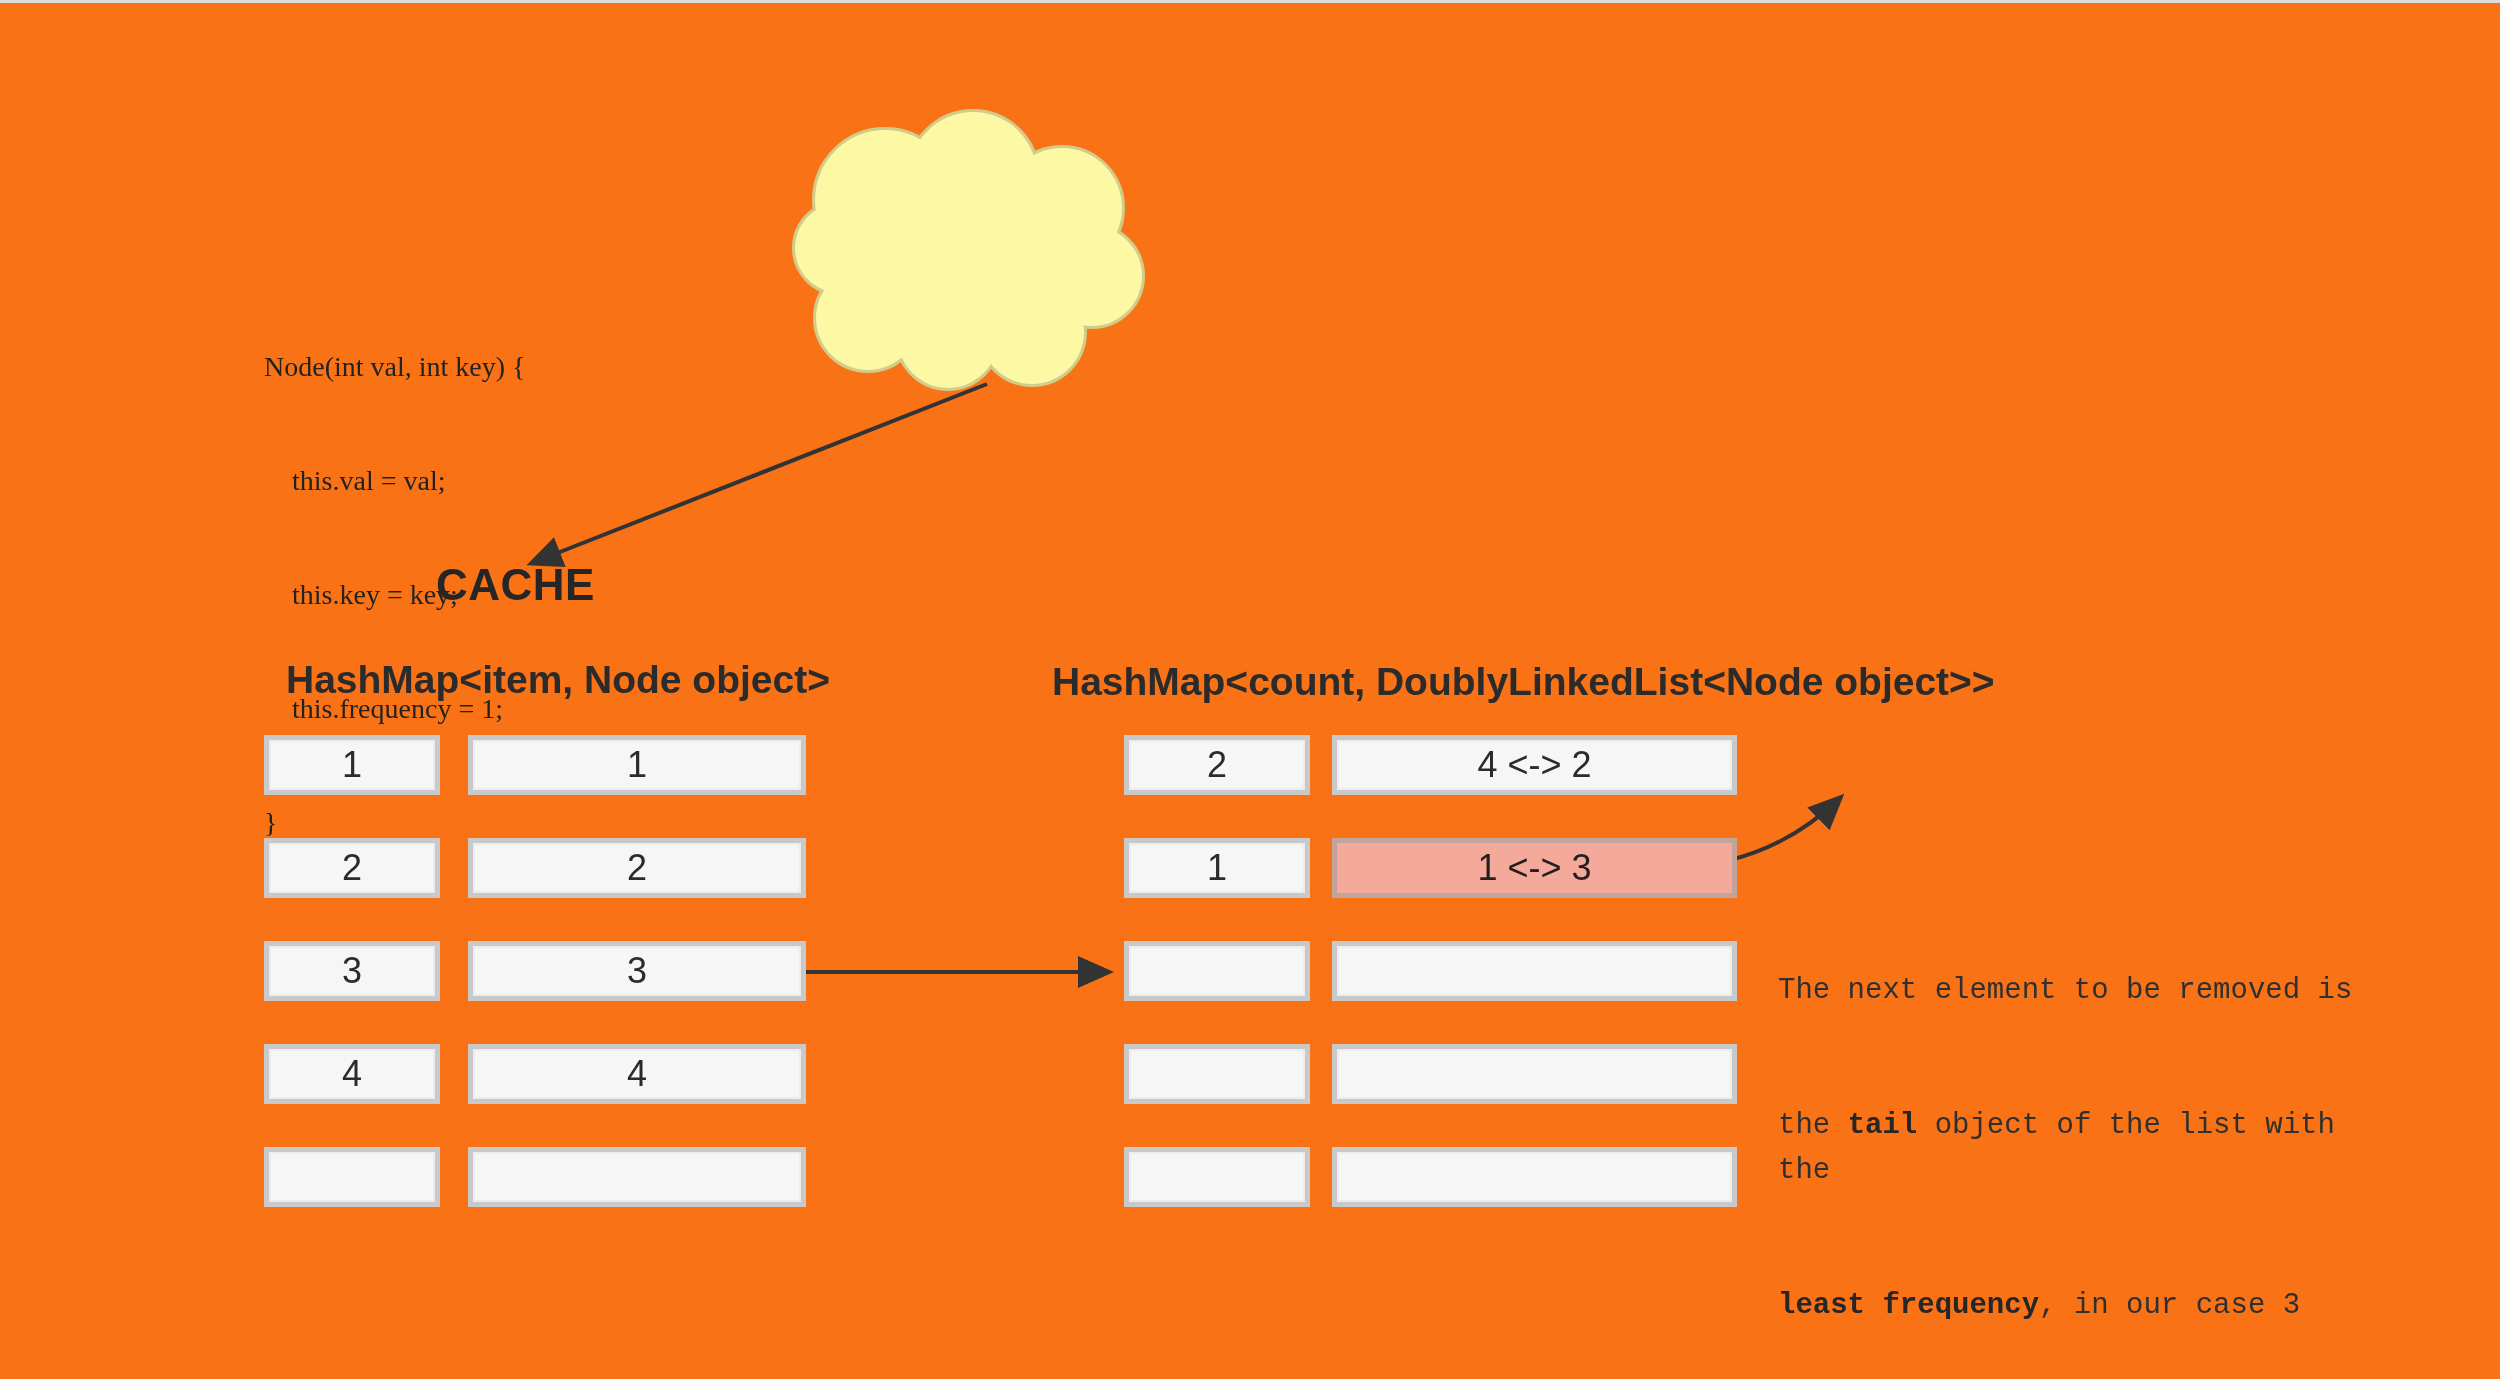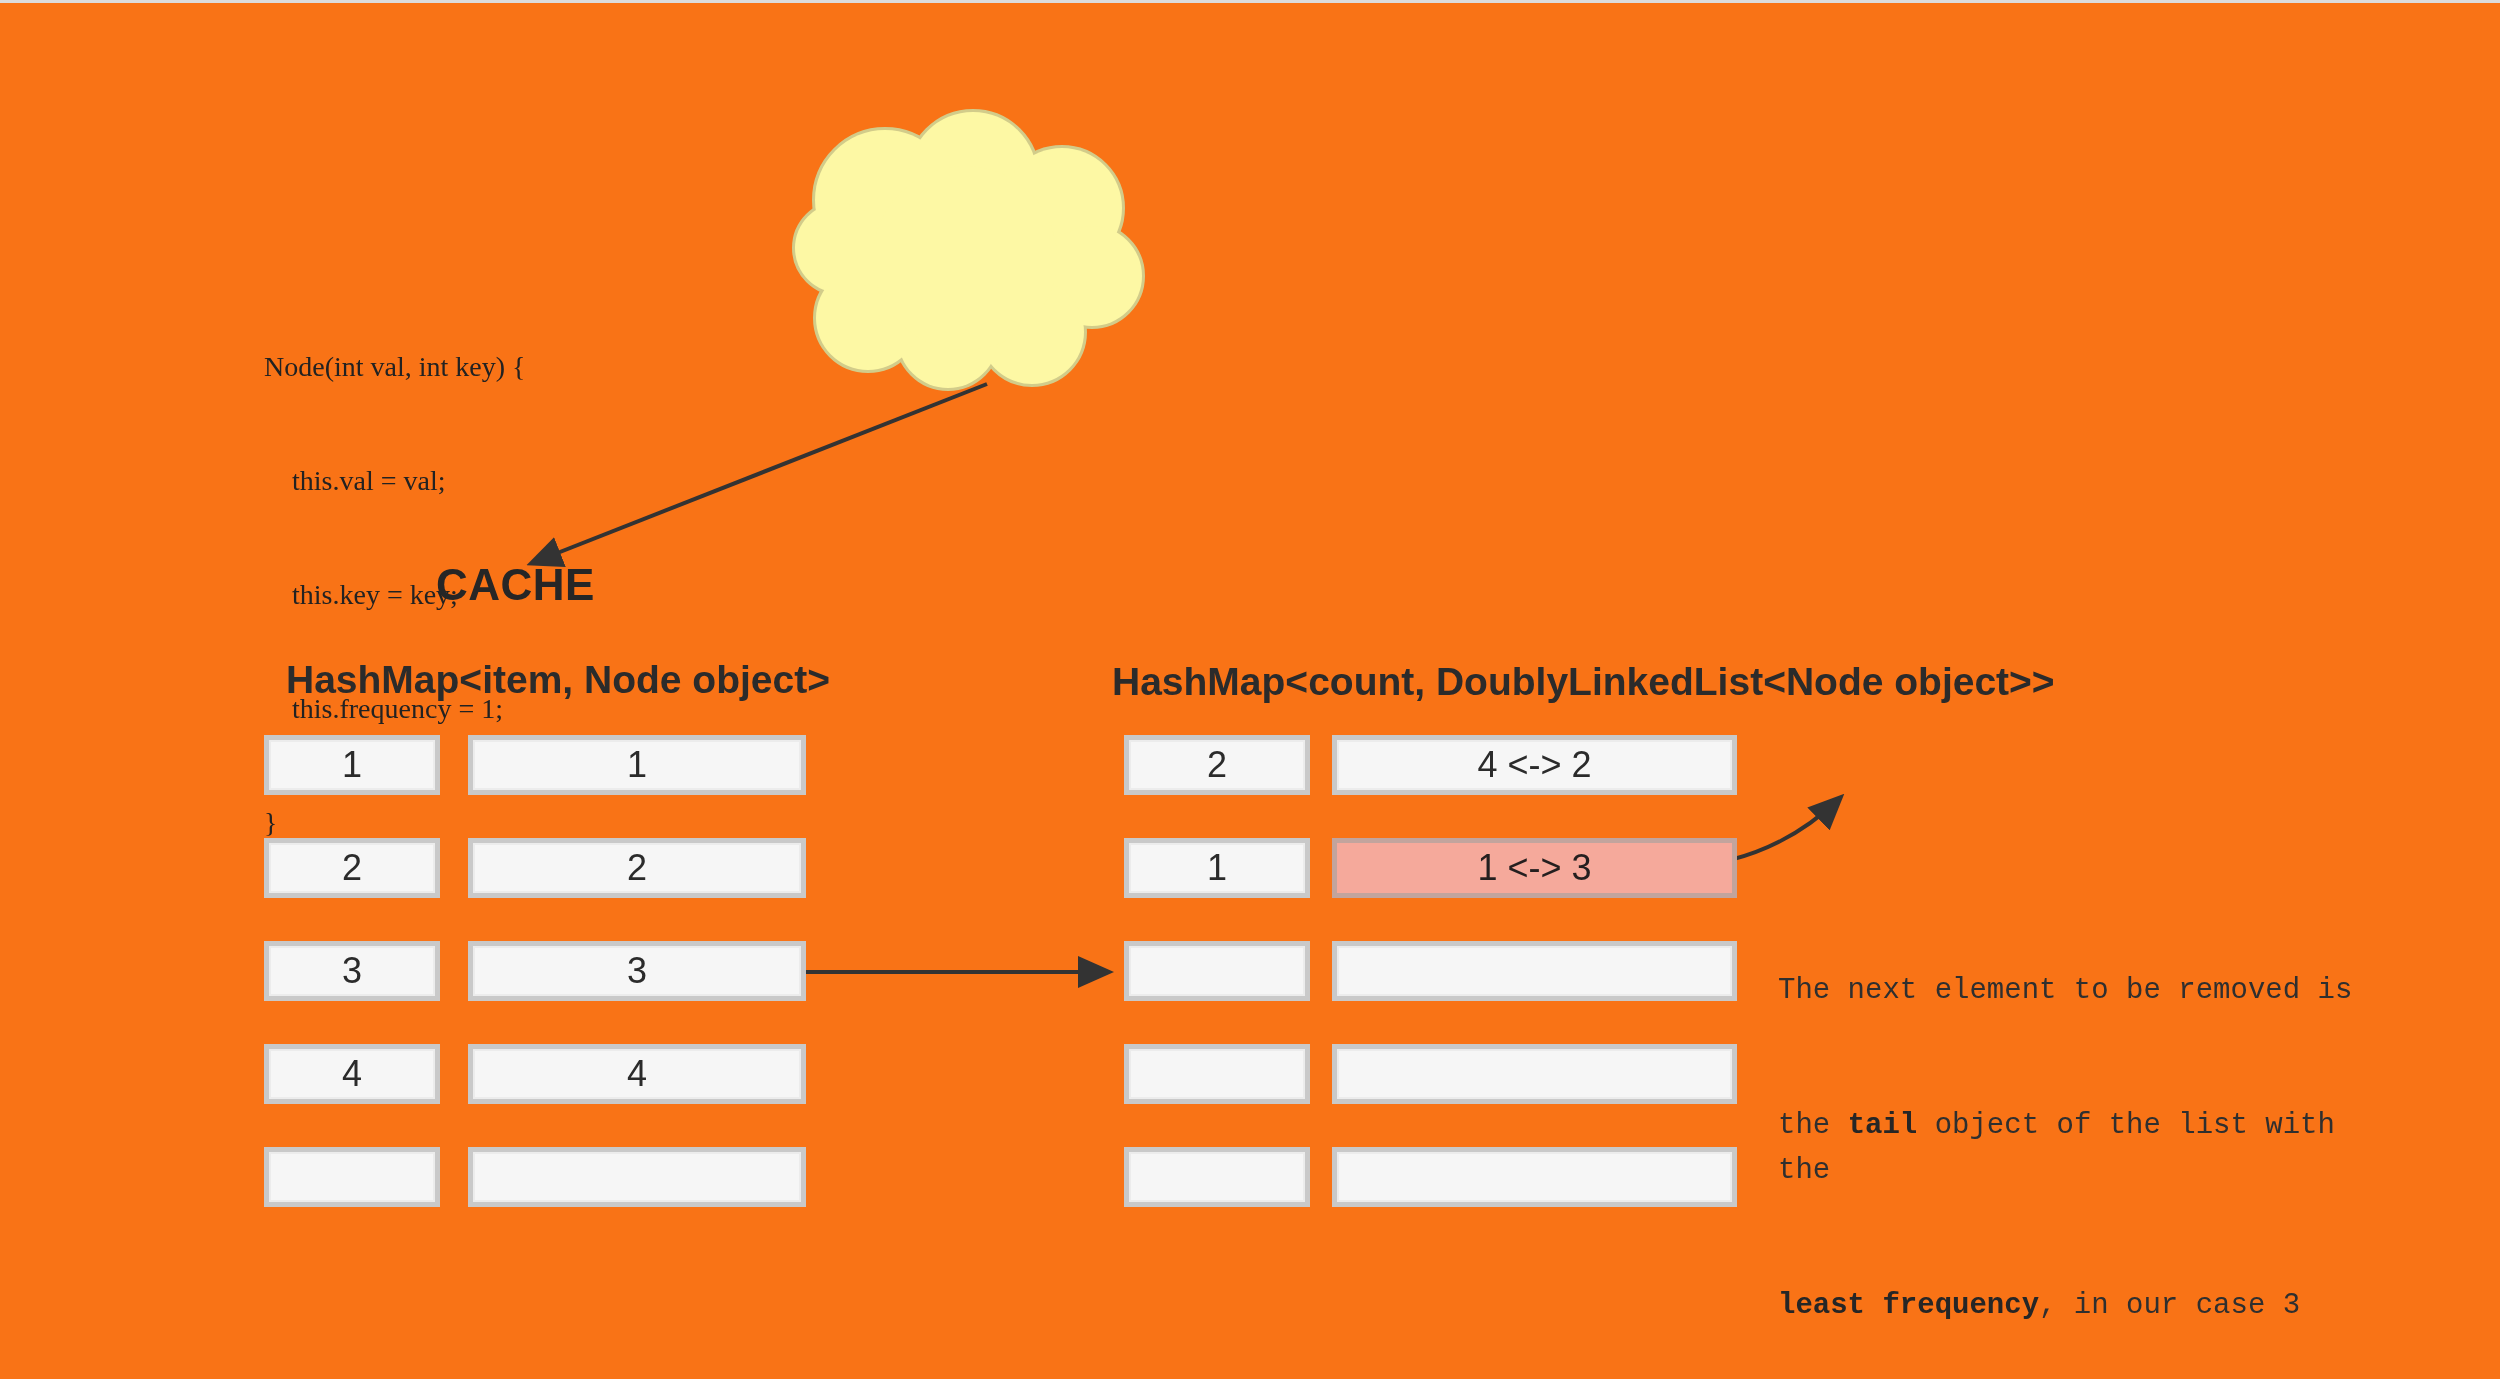--- a/index.html
+++ b/index.html
@@ -30,21 +30,21 @@
     position: absolute;
     font-size: 44px; font-weight: 700; color: #262626;
     letter-spacing: 0.5px; white-space: nowrap;
   }
   .title-cache { left: 436px; top: 560px; text-align: right; }
   .title-freq  { left: 1163px; top: 560px; }
   .subtitle {
     position: absolute; font-size: 39px; color: #2b2b2b; white-space: pre; font-weight: bold;
   }
   .subtitle-cache { left: 286px; top: 658px; }
-  .subtitle-freq  { left: 1112px; top: 660px; }
+  .subtitle-freq  { left: 1052px; top: 660px; }
   .map-table { position: absolute; }
   .table-cache { left: 264px; top: 735px; }
   .table-freq  { left: 1124px; top: 735px; }
   .map-row { display: flex; margin-bottom: 43px; }
   .table-cache .map-row { gap: 28px; }
   .table-freq  .map-row { gap: 22px; }
   .cell {
     box-sizing: border-box; height: 60px;
     border: 5px solid #c9c9c9; background: #f6f6f6;
     box-shadow: inset 0 0 0 2px #ececec;

